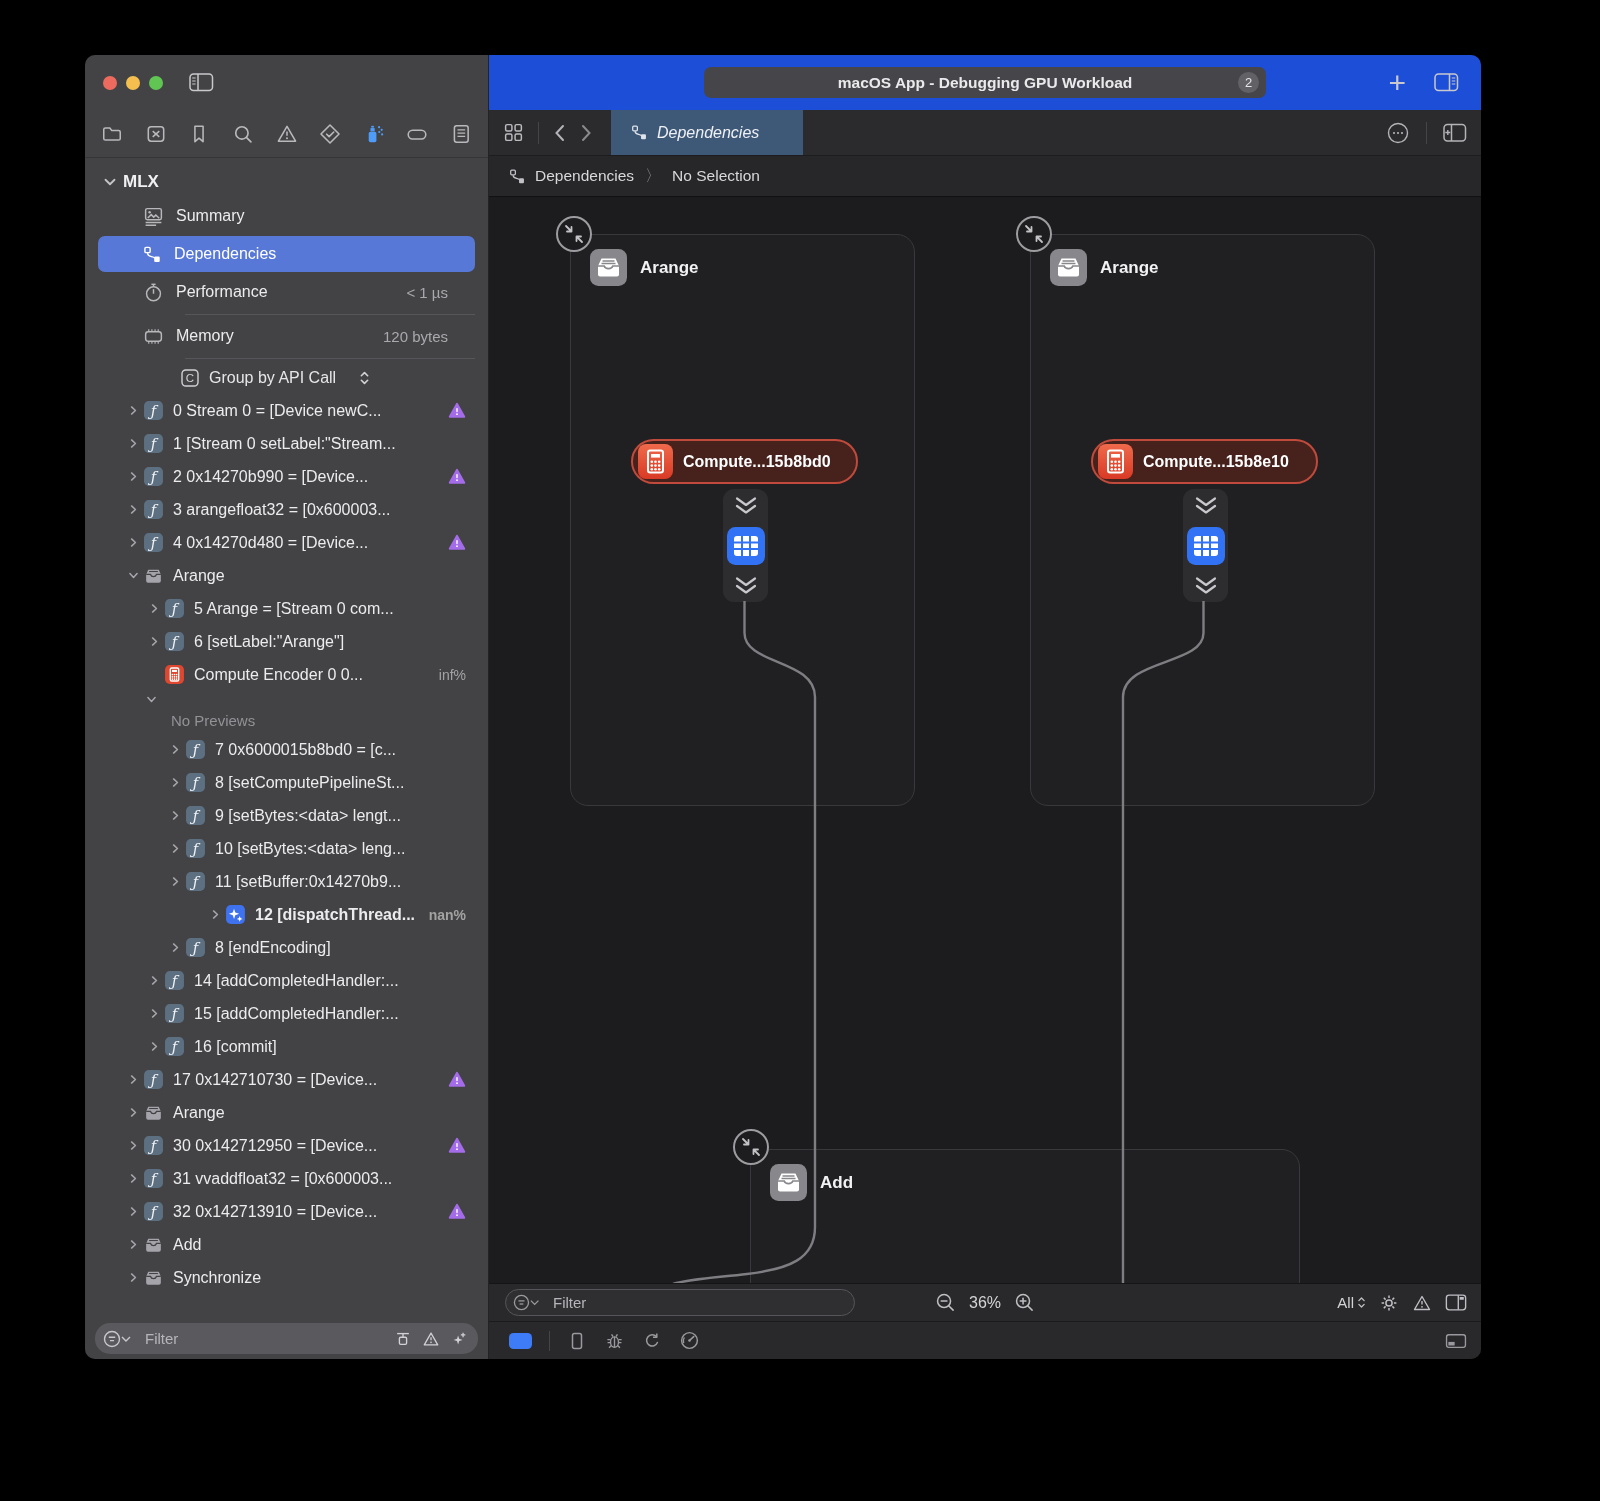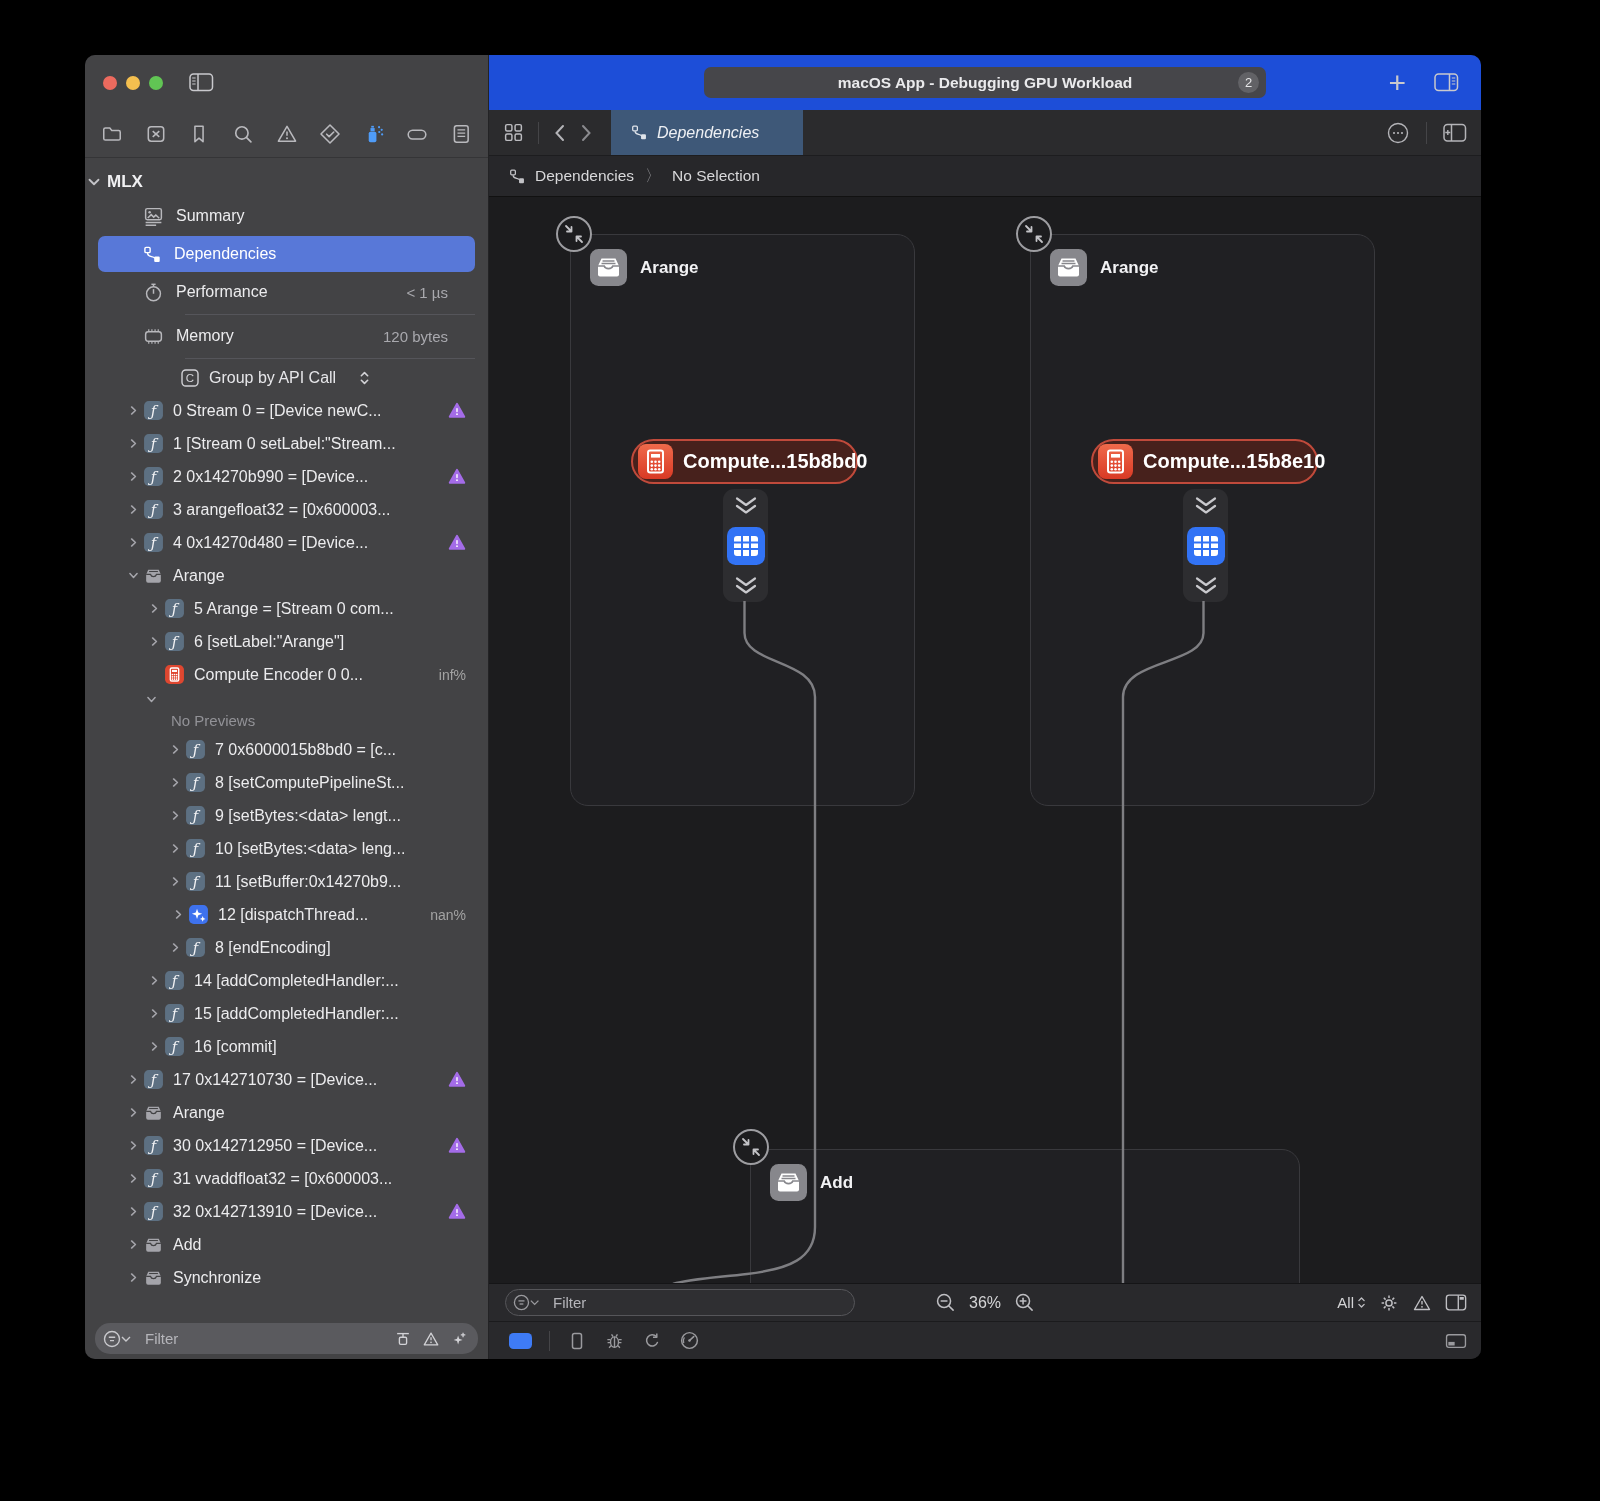--- a/index.html
+++ b/index.html
@@ -13,21 +13,21 @@
   .sidebar { width:403px; background:#434345; display:flex; flex-direction:column; flex:none; }
   .sb-titlebar { height:55px; display:flex; align-items:center; padding:0 18px; flex:none; }
   .lights { display:flex; gap:9px; align-items:center; }
   .light { width:14px; height:14px; border-radius:50%; }
   .l-red{background:#ec6a5e;} .l-yellow{background:#f4bf4f;} .l-green{background:#61c554;}
   .sb-toggle { margin-left:26px; }
   .nav-bar { height:48px; display:flex; align-items:center; justify-content:space-between;
     padding:0 12px; border-bottom:1px solid #353537; flex:none; }
   .nav-ic { width:30px; height:26px; display:flex; align-items:center; justify-content:center; }
   .sidebar-list { flex:1 1 auto; overflow:hidden; padding-top:8px; }
-  .mlx-row { height:32px; display:flex; align-items:center; color:#f0f0f2;
+  .mlx-row { height:32px; display:flex; align-items:center; padding-left:16px; color:#f0f0f2;
     font-weight:bold; font-size:17px; gap:4px; }
   .vrow { height:36px; display:flex; align-items:center; padding:0 40px 0 58px; color:#ececee;
     font-size:16px; gap:12px; }
   .vrow.sel { height:40px; padding:0; margin:0 13px; }
   .vrow.sel .selpill { display:flex; align-items:center; gap:12px; background:#5878d8;
     border-radius:7px; height:36px; width:100%; padding-left:45px; color:#fff; }
   .vright { margin-left:auto; color:#a9a9ae; font-size:15px; }
   .vsep { height:8px; position:relative; }
   .vsep:after { content:""; position:absolute; left:100px; right:13px; top:4px; height:1px; background:#55555a; }
   .grouprow { height:32px; display:flex; align-items:center; padding-left:95px; color:#e6e6e9; font-size:16px; gap:9px; }
@@ -73,21 +73,21 @@
   .canvas { flex:1; background:#1c1c1e; border-top:1px solid #111; position:relative; overflow:hidden; }
   .gnode { position:absolute; background:#202023; border:1.5px solid #39393d; border-radius:18px; }
   .node1 { left:81px; top:37px; width:345px; height:572px; }
   .node2 { left:541px; top:37px; width:345px; height:572px; }
   .node3 { left:261px; top:952px; width:550px; height:340px; }
   .ghead { display:flex; align-items:center; padding:14px 0 0 19px; gap:13px; }
   .gtray { width:37px; height:37px; }
   .glabel { color:#f2f2f4; font-size:17px; font-weight:bold; }
   .enc-pill { position:absolute; left:60px; top:204px; width:227px; height:45px; background:#47211c;
     border:2px solid #c04a3b; border-radius:23px; display:flex; align-items:center; gap:10px; padding-left:5px; }
-  .enc-pill .clabel { color:#fff; font-size:20px; font-weight:bold; }
+  .enc-pill .clabel { color:#fff; font-size:16px; font-weight:bold; }
   .res-pill { position:absolute; left:152px; top:254px; width:45px; height:113px; background:#2d2d30;
     border-radius:11px; display:flex; flex-direction:column; align-items:center; justify-content:space-between;
     padding:7px 0; }
   .cc { position:absolute; width:38px; height:38px; z-index:5; }
   .cc1 { left:66px; top:18px; } .cc2 { left:526px; top:18px; } .cc3 { left:243px; top:931px; }
   .wires { position:absolute; left:0; top:0; z-index:4; pointer-events:none; }
 
   .cv-toolbar { height:38px; background:#29292c; border-top:1px solid #151517; display:flex; align-items:center;
     position:relative; flex:none; padding:0 14px 0 16px; }
   .cv-filtercap { width:350px; height:27px; border:1px solid #56565a; background:#2f2f32; border-radius:14px;
@@ -515,21 +515,21 @@
               </svg>
             </span>
             <span class="tico">
               <svg width="21" height="21" viewBox="0 0 20 20">
                 <rect x="1" y="1" width="18" height="18" rx="4.5" fill="#5d7082"></rect>
                 <text x="10" y="15" font-size="14" font-style="italic" font-family="DejaVu Serif,serif" fill="#f2f2f4" text-anchor="middle">ƒ</text>
               </svg>
             </span>
             <span class="tlabel">11 [setBuffer:0x14270b9...</span>
           </div>
-          <div class="trow" style="padding-left: 83px;">
+          <div class="trow" style="padding-left: 120px; font-weight: bold;">
             <span class="texp">
               <svg width="13" height="13" viewBox="0 0 20 20">
                 <path d="M7 4.5 L13 10 L7 15.5" fill="none" stroke="#a6a6ac" stroke-width="2.3" stroke-linecap="round" stroke-linejoin="round"></path>
               </svg>
             </span>
             <span class="tico">
               <svg width="21" height="21" viewBox="0 0 20 20">
                 <rect x="1" y="1" width="18" height="18" rx="4.5" fill="#3e72ee"></rect>
                 <path d="M8.6 4.5 L9.8 8.2 L13.5 9.4 L9.8 10.6 L8.6 14.3 L7.4 10.6 L3.7 9.4 L7.4 8.2 Z" fill="#fff"></path>
                 <path d="M14 11.5 l.75 1.95 1.95.75 -1.95.75 -.75 1.95 -.75-1.95 -1.95-.75 1.95-.75 Z" fill="#fff"></path>

